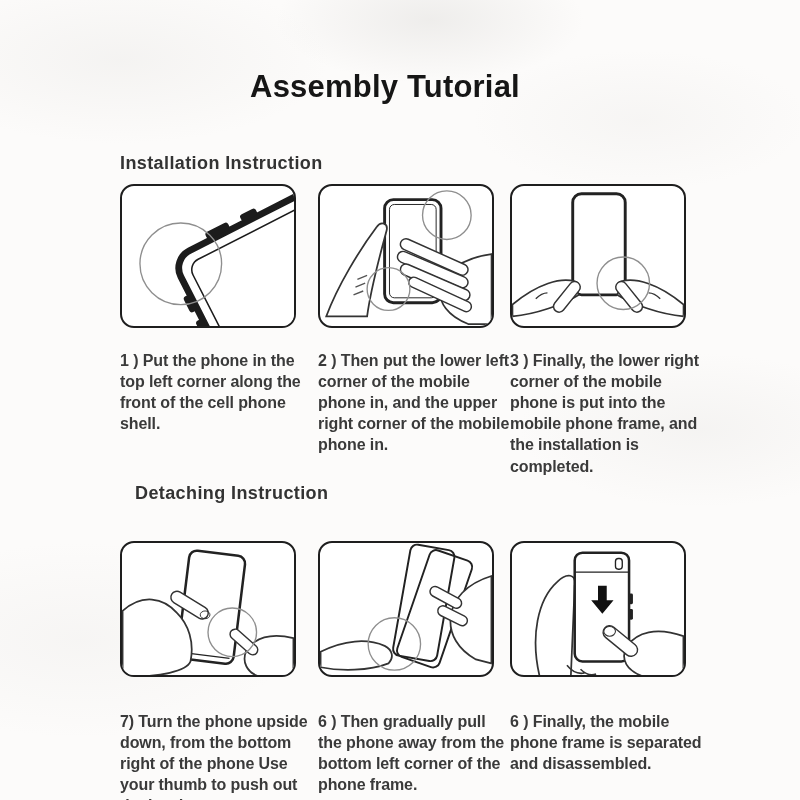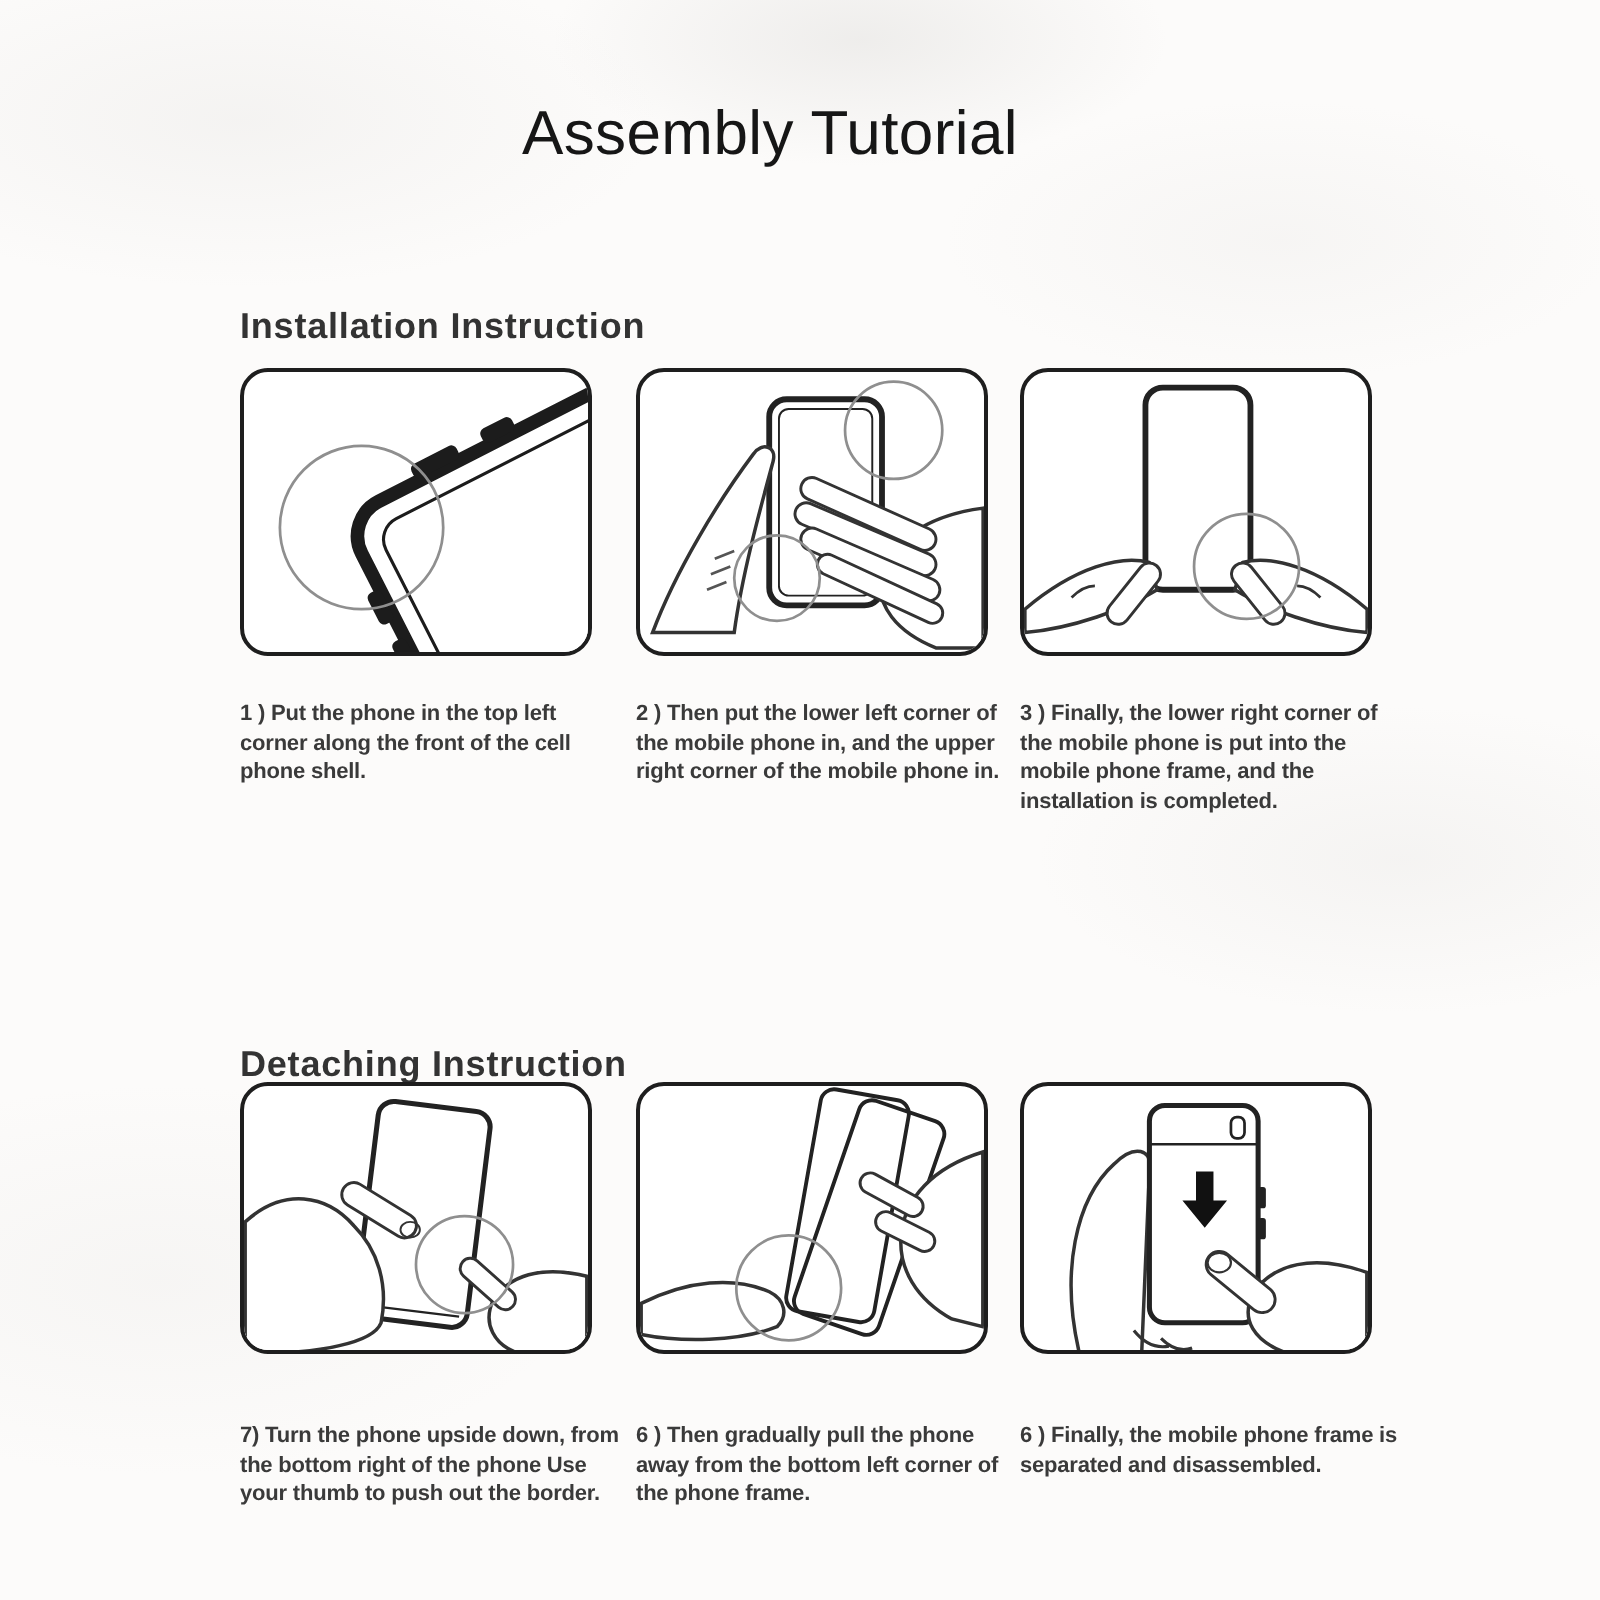--- a/index.html
+++ b/index.html
@@ -13,40 +13,40 @@
   .paper-texture{
     position:absolute;inset:0;pointer-events:none;
     background:
       radial-gradient(220px 90px at 430px 20px, rgba(190,188,184,.22), transparent 70%),
       radial-gradient(300px 120px at 120px 60px, rgba(200,198,194,.15), transparent 70%),
       radial-gradient(260px 110px at 700px 430px, rgba(200,198,194,.14), transparent 70%),
       radial-gradient(300px 140px at 80px 640px, rgba(205,203,199,.12), transparent 70%),
       radial-gradient(240px 100px at 640px 120px, rgba(205,203,199,.12), transparent 70%);
   }
   .page-title{
-    position:absolute;top:28px;left:0;width:770px;text-align:center;
-    font-size:31px;font-weight:400;letter-spacing:.2px;color:#161616;
+    position:absolute;top:48px;left:0;width:770px;text-align:center;
+    font-size:31px;font-weight:700;letter-spacing:.2px;color:#161616;
   }
   .section-heading{
     position:absolute;left:120px;
     font-size:18px;font-weight:700;letter-spacing:.4px;color:#333;
   }
   .heading-install{top:153px;}
-  .heading-detach{top:522px;}
+  .heading-detach{top:483px;margin-left:15px;}
   .panel{
     position:absolute;width:176px;background:#fff;
     border:2.6px solid #1e1e1e;border-radius:14px;box-sizing:border-box;
     overflow:hidden;
   }
   .row1 .panel{top:184px;height:144px;}
   .row2 .panel{top:541px;height:136px;}
   .col1{left:120px;} .col2{left:318px;} .col3{left:510px;}
   .caption{
     position:absolute;width:192px;
-    font-size:11px;font-weight:700;line-height:1.32;letter-spacing:-0.1px;color:#3a3a3a;
+    font-size:16px;font-weight:700;line-height:1.32;letter-spacing:-0.1px;color:#3a3a3a;
   }
   .row1-cap{top:350px;}
   .row2-cap{top:711px;}
   .panel svg{display:block;width:100%;height:100%;}
 </style>
 </head>
 <body>
 
 <div class="paper-texture"></div>
 

